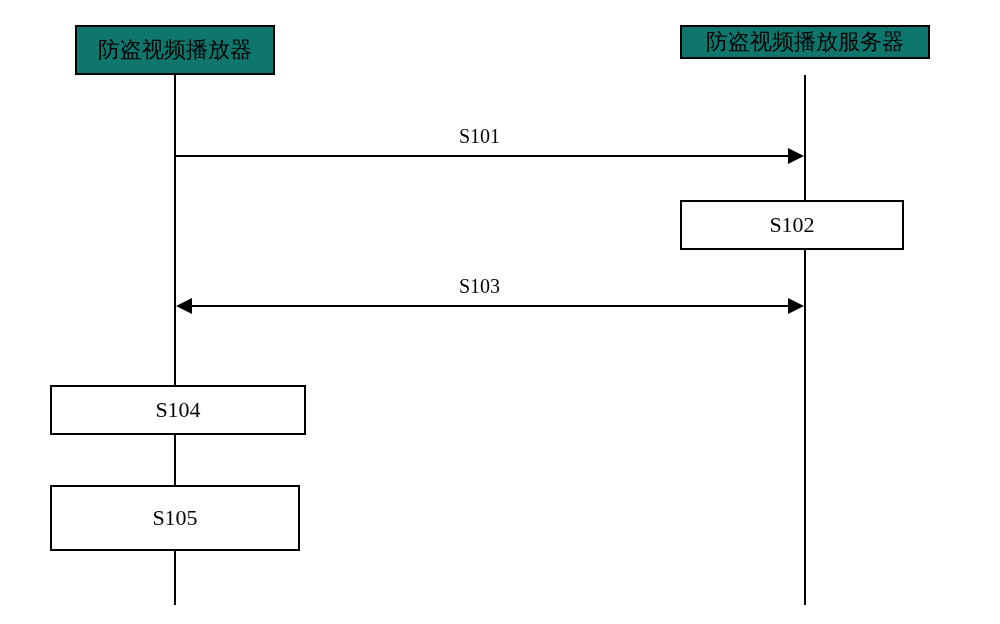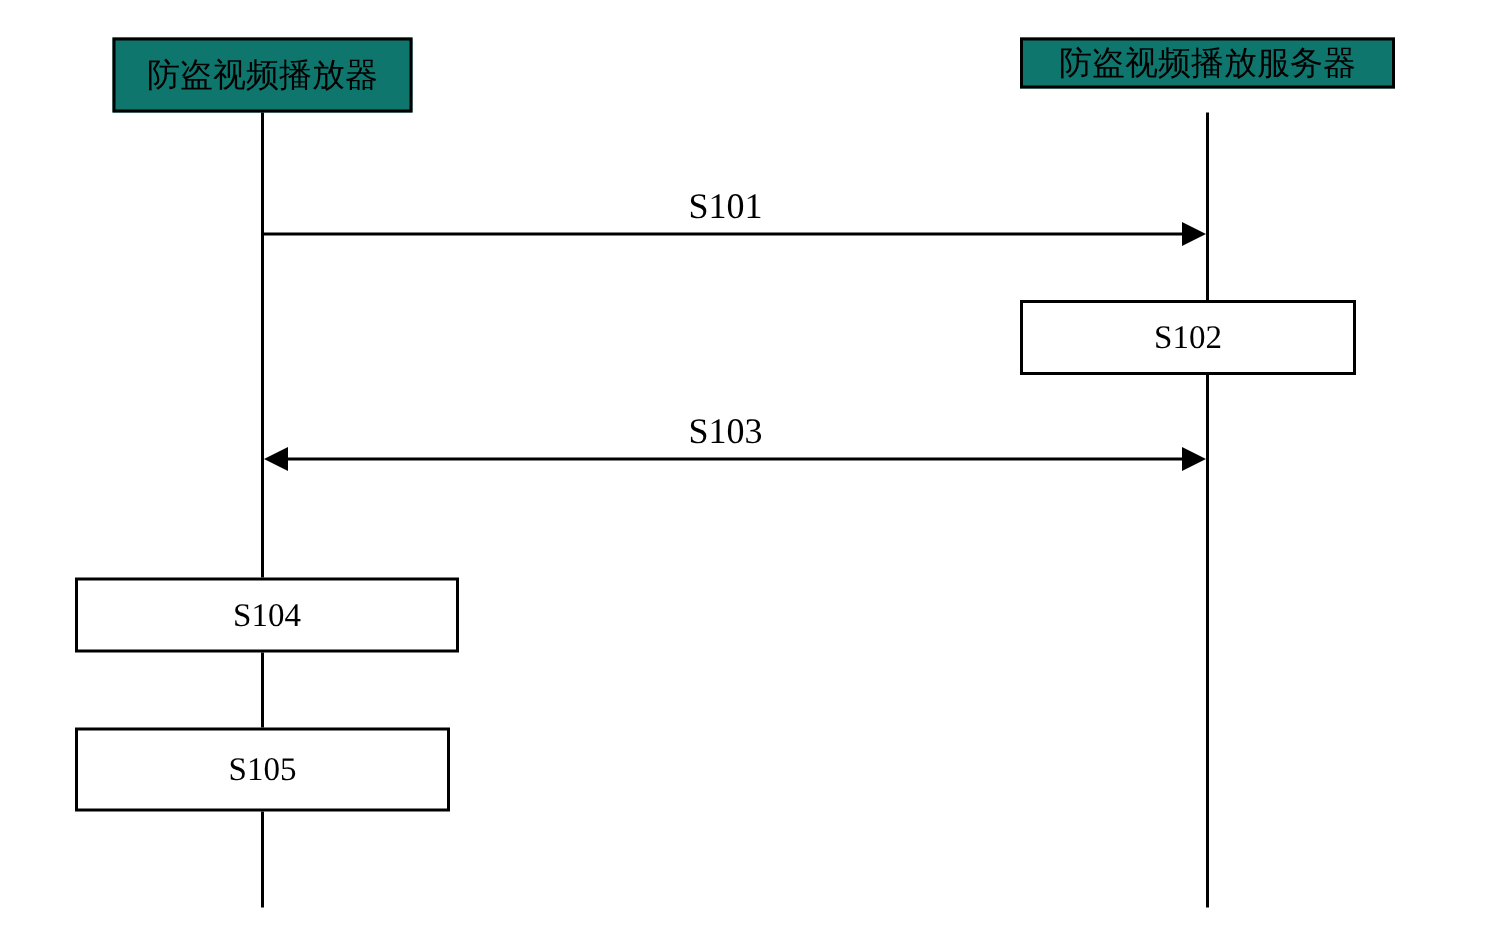--- a/index.html
+++ b/index.html
@@ -54,21 +54,21 @@
     .arrow-head-left {
       position: absolute;
       width: 0;
       height: 0;
       border-top: 8px solid transparent;
       border-bottom: 8px solid transparent;
       border-right: 16px solid #000;
     }
     .arrow-label {
       position: absolute;
-      font-size: 24px;
+      font-size: 20px;
       background: #fff;
       padding: 0 4px;
       text-align: right;
     }
   </style>
 </head>
 <body>
 
 <div class="participant-box" style="left:75px; top:25px; width:200px; height:50px;">
   <span>防盗视频播放器</span>
@@ -92,15 +92,15 @@
 
 <div class="arrow-line" style="left:192px; top:305px; width:596px;"></div>
 <div class="arrow-head-left" style="left:176px; top:298px;"></div>
 <div class="arrow-head-right" style="left:788px; top:298px;"></div>
 <div class="arrow-label" style="left:455px; top:275px;">S103</div>
 
 <div class="step-box" style="left:50px; top:385px; width:256px; height:50px;">
   <span>S104</span>
 </div>
 
-<div class="step-box" style="left:50px; top:485px; width:250px; height:56px;">
+<div class="step-box" style="left:50px; top:485px; width:250px; height:66px;">
   <span>S105</span>
 </div>
 
 </body></html>

